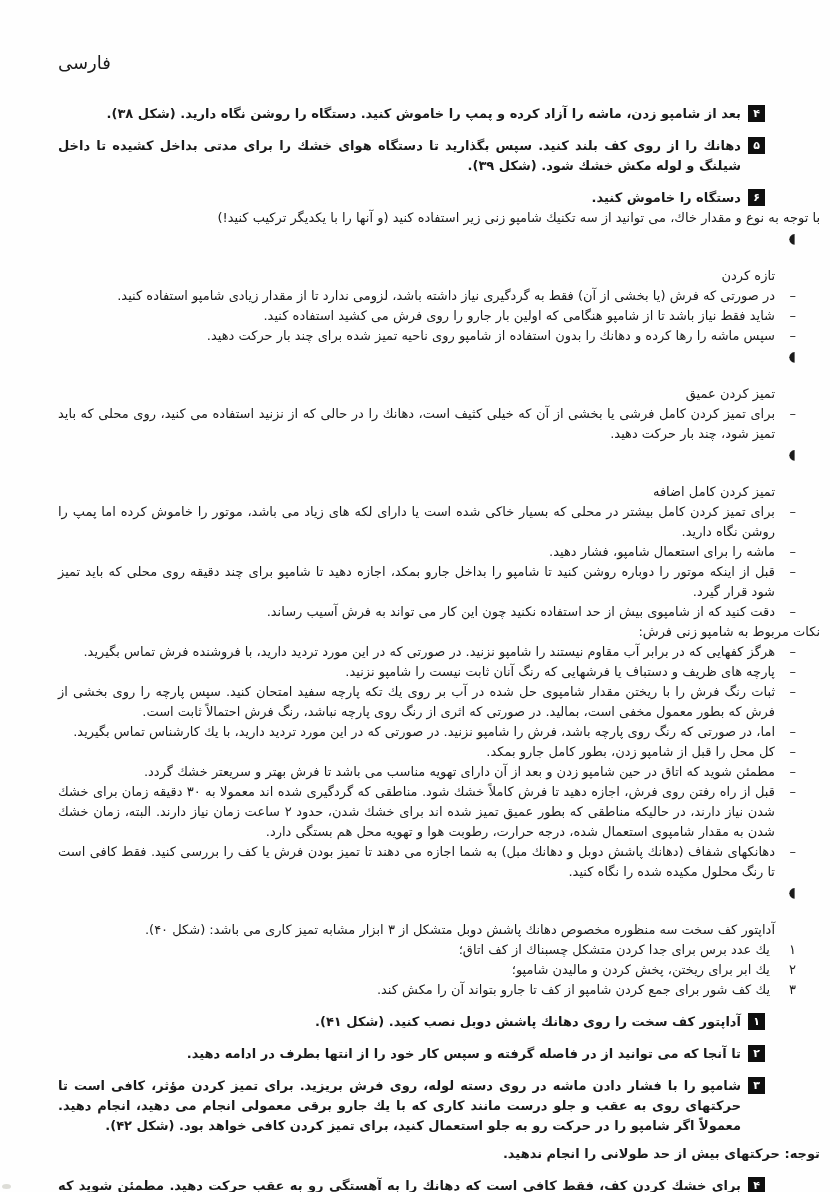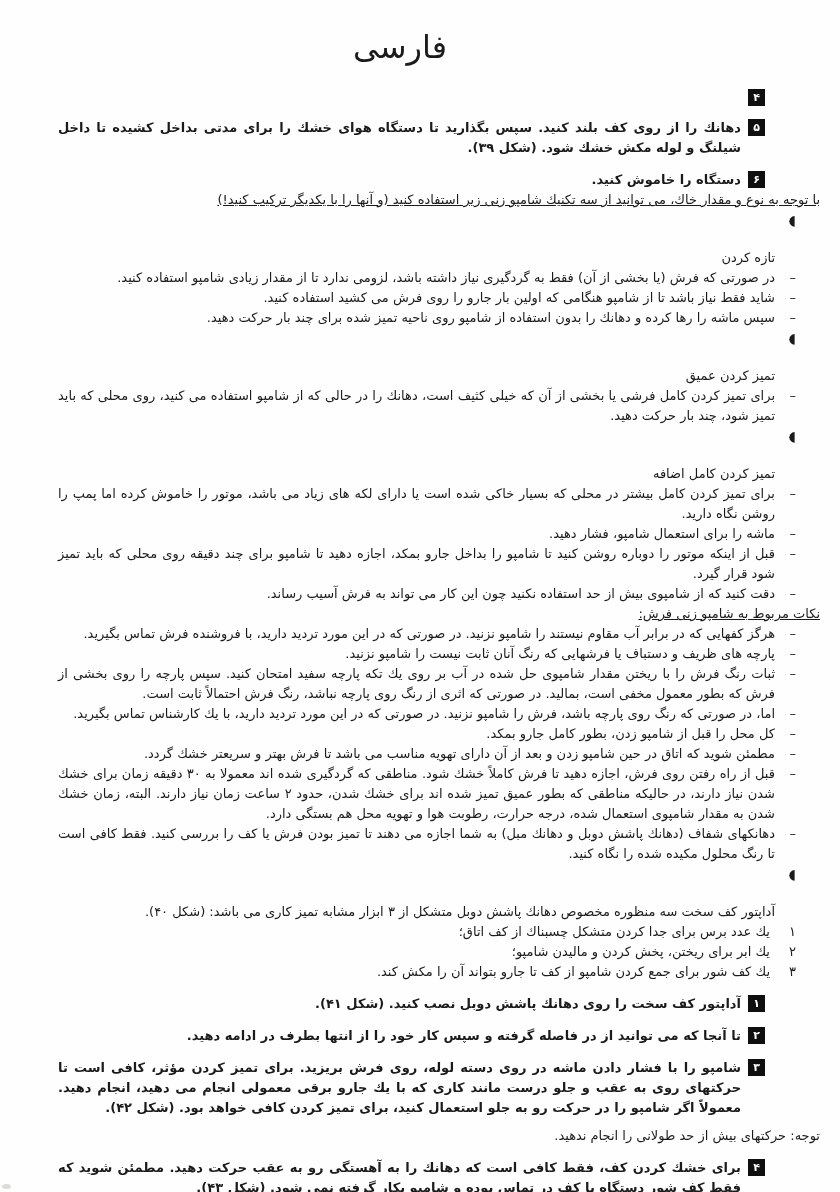--- a/index.html
+++ b/index.html
@@ -4,57 +4,58 @@
 <style>
   html,body{margin:0;padding:0;background:#ffffff;}
   .page{
     width:840px;height:1192px;position:relative;overflow:hidden;
     background:#fefefe;direction:rtl;
     font-family:"DejaVu Sans", sans-serif;
     color:#1b1b1b;font-size:13px;line-height:20px;
   }
   .content{padding:30px 20px 0 58px;}
   .title{
-    font-size:32px;line-height:34px;font-weight:400;
-    margin:0 78px 24px 0;text-align:center;
+    font-size:18px;line-height:34px;font-weight:400;
+    margin:16px 78px 24px 0;text-align:left;
   }
   
   .step{display:flex;gap:7px;padding-right:55px;margin-top:12px;font-weight:700;}
   .badge{
     flex:0 0 17px;width:17px;height:17px;margin-top:1px;
     background:#0f0f0f;color:#fff;font-size:11px;line-height:17px;
     font-weight:700;text-align:center;
   }
   
   .num-item{display:flex;gap:12px;padding-right:24px;font-weight:400;}
   .numchar{flex:0 0 14px;text-align:right;font-weight:400;}
   
   .line{display:flex;gap:8px;padding-right:24px;}
   .mark{flex:0 0 13px;text-align:right;}
   .bullet .mark{font-size:14px;line-height:20px;}
   .bullet .txt{font-weight:400;margin-top:38px;}
   .dash .mark{font-weight:400;}
   .txt{flex:1;text-align:justify;}
-  .para{text-align:justify;text-decoration:underline;}
+  .para{text-align:justify;}
   .heading{font-weight:700;margin-top:8px;}
-  .note{font-weight:400;margin-top:8px;}
+  .note{font-weight:700;margin-top:8px;}
   .scan-artifact{
     position:absolute;left:2px;bottom:3px;width:9px;height:5px;
     background:#cfcfc6;border-radius:50%;opacity:.7;
   }
 </style>
 </head>
 <body>
 
 <div class="page">
   <div class="content">
     <div class="title">فارسی</div>
     <div id="blocks-host">
         <div class="step">
           <span class="badge">۴</span>
+          <div class="txt">بعد از شامپو زدن، ماشه را آزاد كرده و پمپ را خاموش كنید. دستگاه را روشن نگاه دارید. (شكل ۳۸).</div>
         </div>
         <div class="step">
           <span class="badge">۵</span>
           <div class="txt">دهانك را از روی كف بلند كنید. سپس بگذارید تا دستگاه هوای خشك را برای مدتی بداخل كشیده تا داخل شیلنگ و لوله مكش خشك شود. (شكل ۳۹).</div>
         </div>
         <div class="step">
           <span class="badge">۶</span>
           <div class="txt">دستگاه را خاموش كنید.</div>
         </div>
         <div class="para">با توجه به نوع و مقدار خاك، می توانید از سه تكنیك شامپو زنی زیر استفاده كنید (و آنها را با یكدیگر تركیب كنید!)</div>
@@ -73,21 +74,21 @@
         <div class="line dash">
           <span class="mark">–</span>
           <div class="txt">سپس ماشه را رها كرده و دهانك را بدون استفاده از شامپو روی ناحیه تمیز شده برای چند بار حركت دهید.</div>
         </div>
         <div class="line bullet">
           <span class="mark">◖</span>
           <div class="txt">تمیز كردن عمیق</div>
         </div>
         <div class="line dash">
           <span class="mark">–</span>
-          <div class="txt">برای تمیز كردن كامل فرشی یا بخشی از آن كه خیلی كثیف است، دهانك را در حالی كه از شامپو استفاده می كنید، روی محلی كه باید تمیز شود، چند بار حركت دهید.</div>
+          <div class="txt">برای تمیز كردن كامل فرشی یا بخشی از آن كه خیلی كثیف است، دهانك را در حالی كه از نزنید استفاده می كنید، روی محلی كه باید تمیز شود، چند بار حركت دهید.</div>
         </div>
         <div class="line bullet">
           <span class="mark">◖</span>
           <div class="txt">تمیز كردن كامل اضافه</div>
         </div>
         <div class="line dash">
           <span class="mark">–</span>
           <div class="txt">برای تمیز كردن كامل بیشتر در محلی كه بسیار خاكی شده است یا دارای لكه های زیاد می باشد، موتور را خاموش كرده اما پمپ را روشن نگاه دارید.</div>
         </div>
         <div class="line dash">

